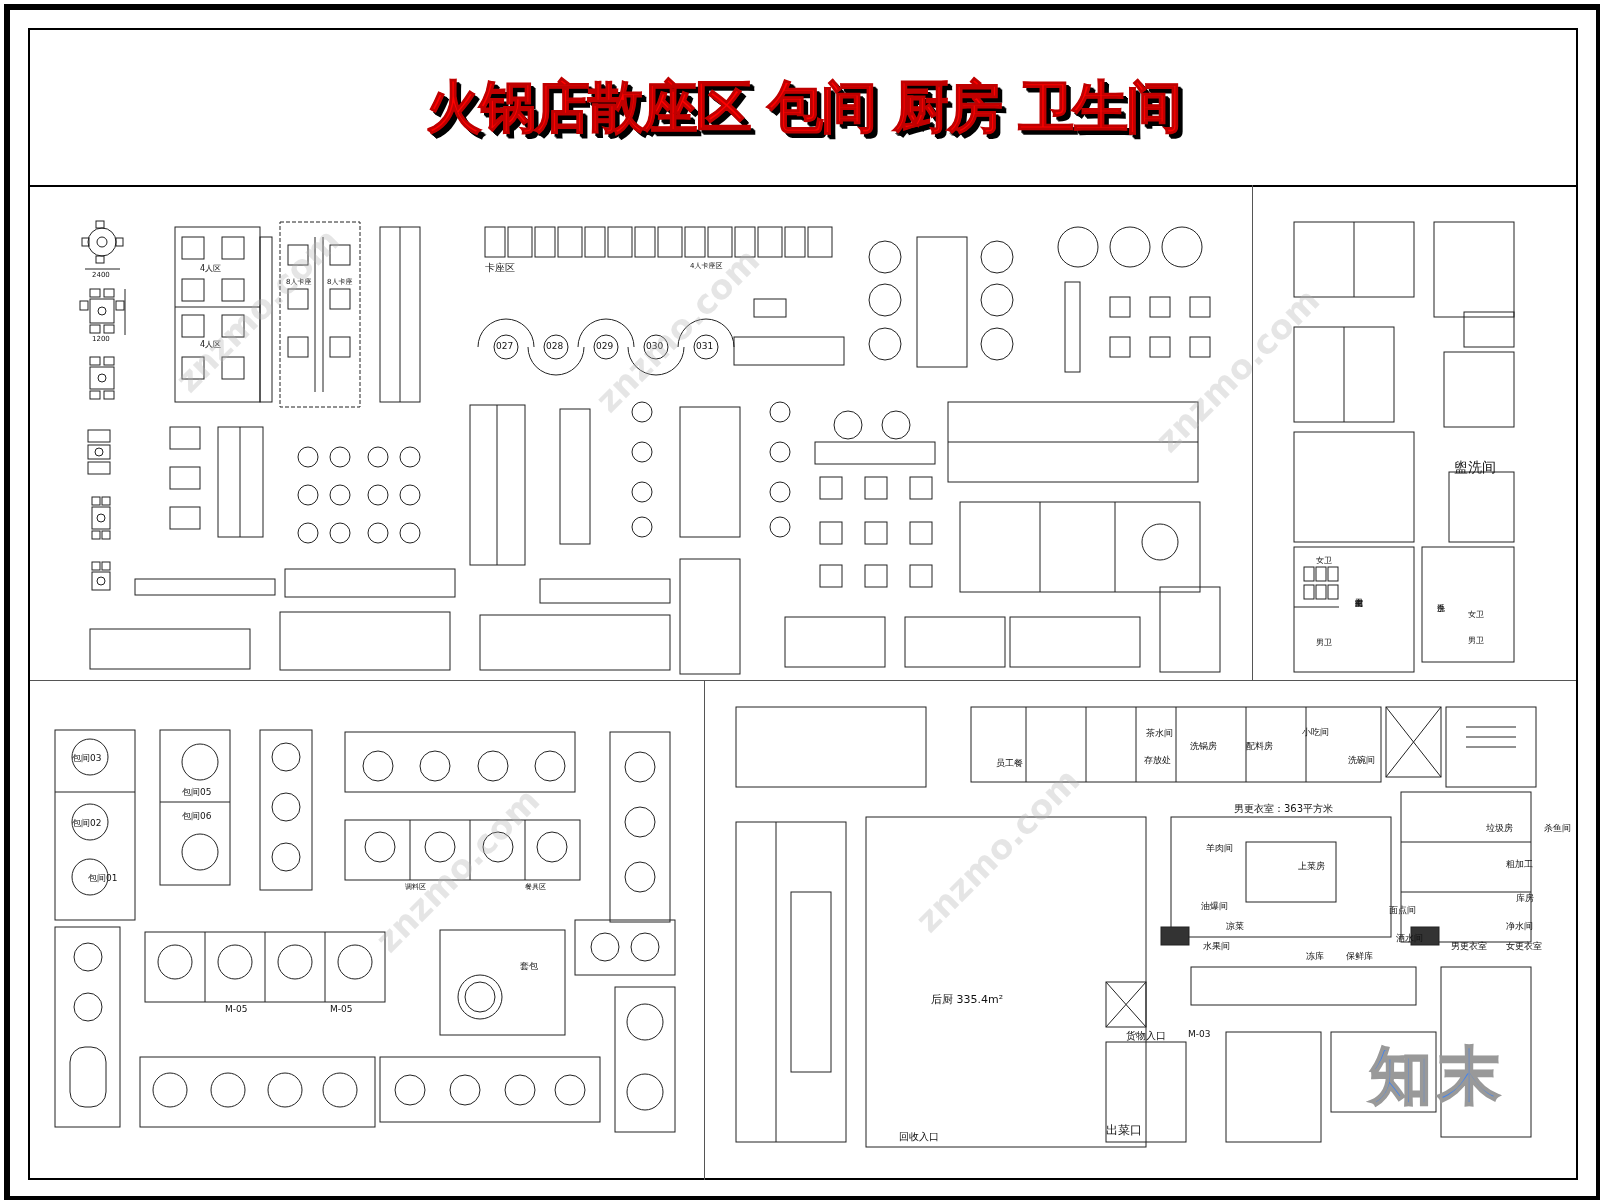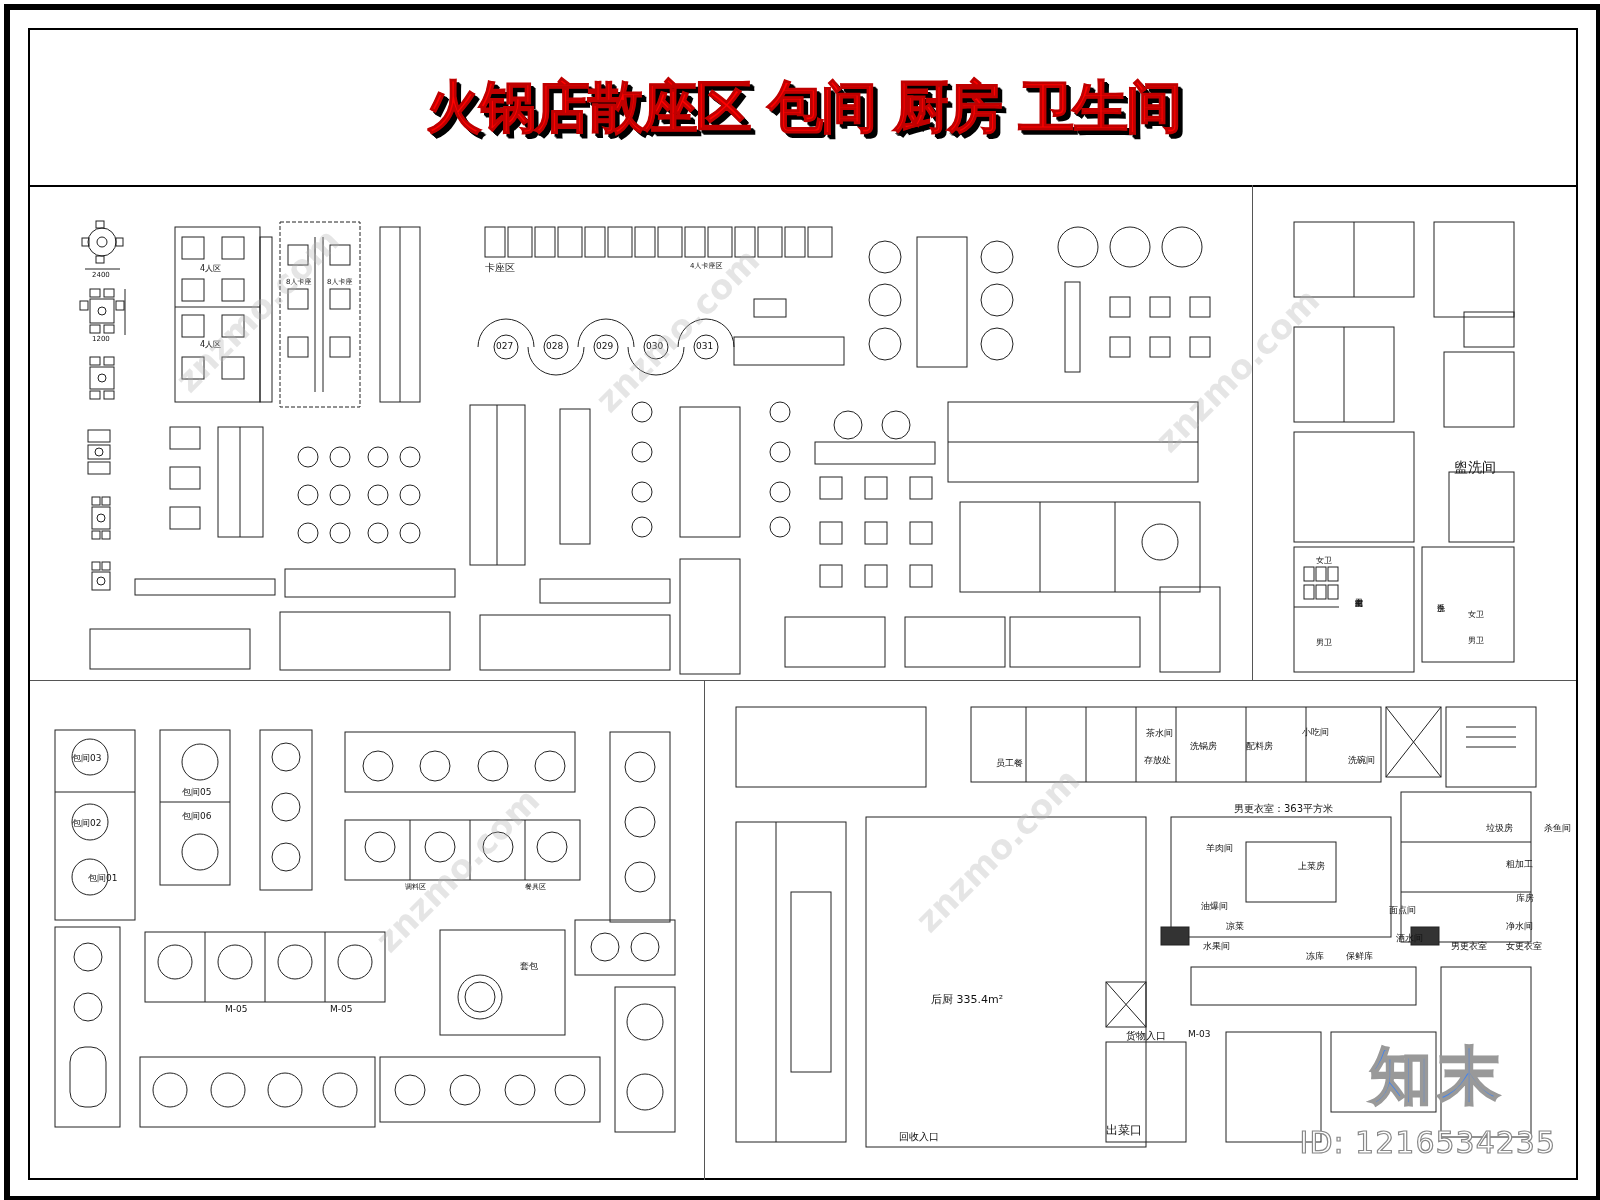--- a/index.html
+++ b/index.html
@@ -444,16 +444,15 @@
       <span class="lbl" style="left:800px;top:258px;">女更衣室</span>
     </div>
 
     <div class="watermark" style="left:120px;top:260px;">znzmo.com</div>
     <div class="watermark" style="left:540px;top:280px;">znzmo.com</div>
     <div class="watermark" style="left:1100px;top:320px;">znzmo.com</div>
     <div class="watermark" style="left:320px;top:820px;">znzmo.com</div>
     <div class="watermark" style="left:860px;top:800px;">znzmo.com</div>
 
     <div class="logo-wm">知末</div>
-    <div class="id-wm">ID: 1216534235</div>
 
   </div>
 </div>
 
 </body></html>

